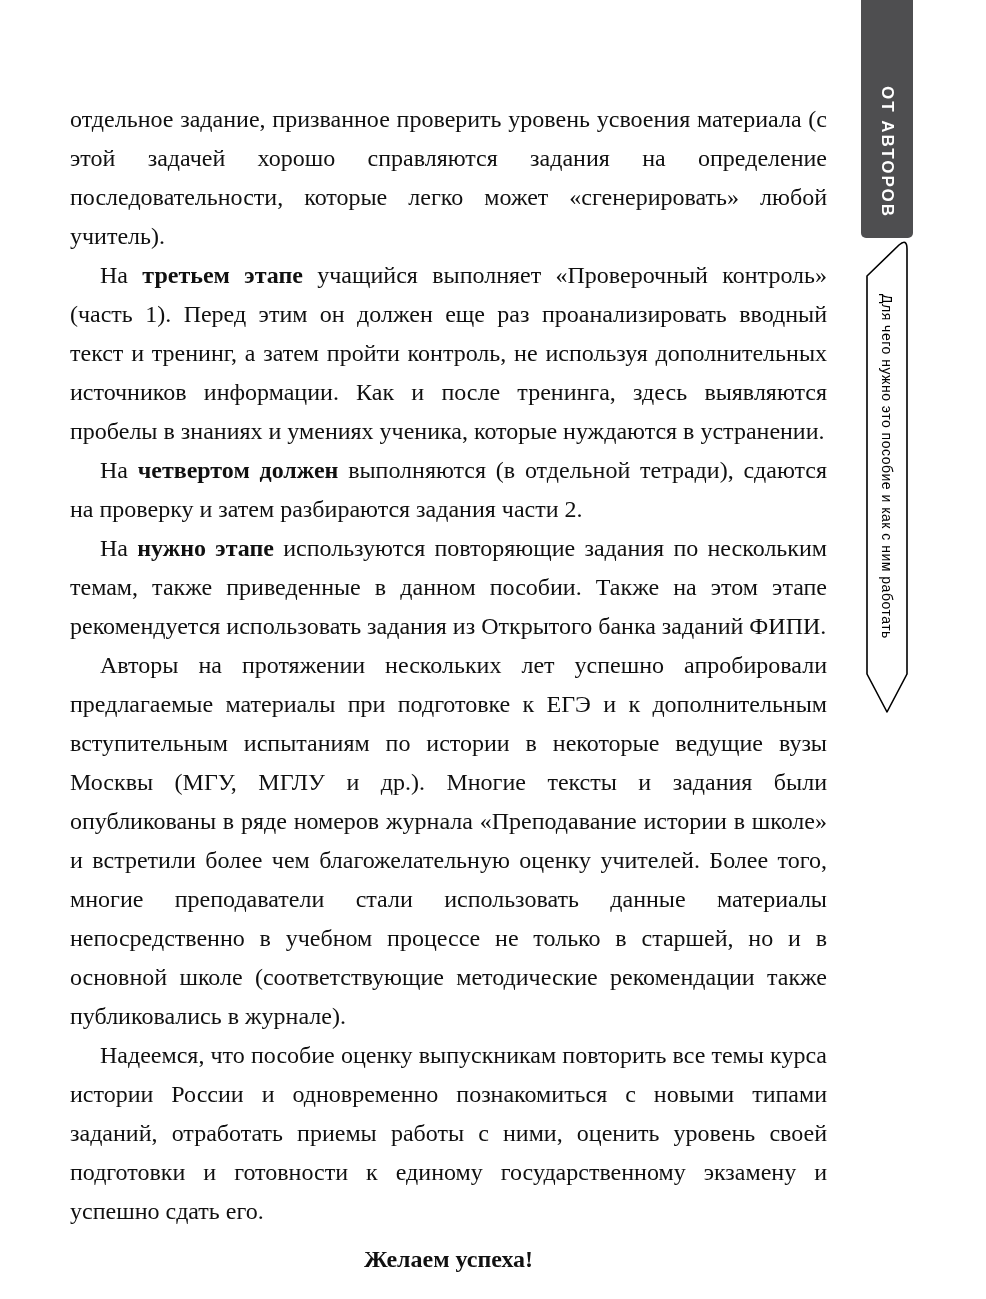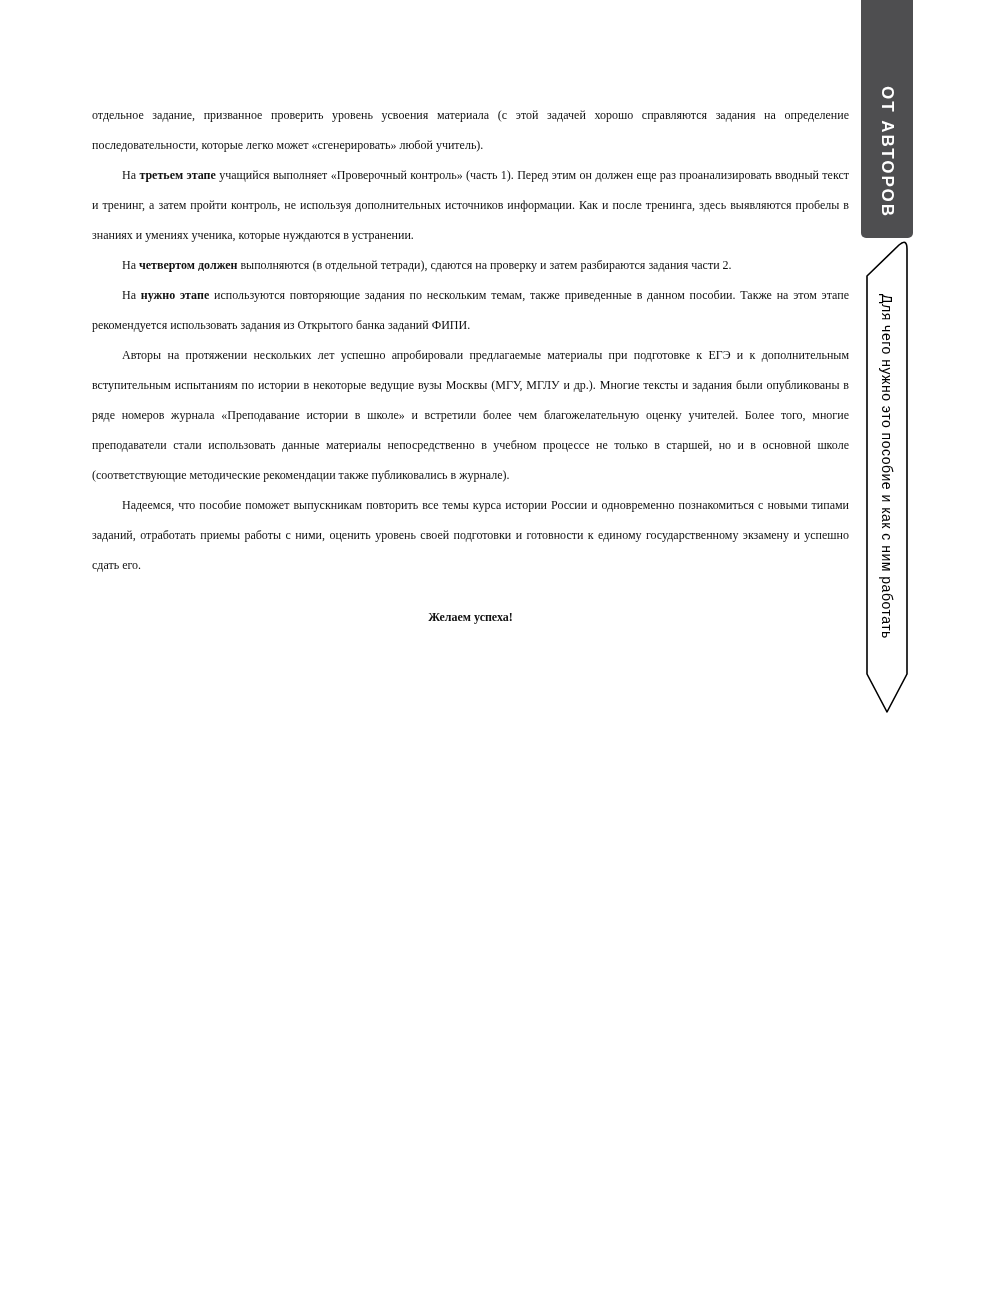--- a/index.html
+++ b/index.html
@@ -13,39 +13,39 @@
     height: 1299px;
     background: #ffffff;
     overflow: hidden;
     font-family: "Liberation Serif", serif;
     color: #101010;
   }
 
   
   .content {
     position: absolute;
-    left: 92px;
+    left: 70px;
     top: 100px;
     width: 757px;
-    font-size: 12px;
-    line-height: 30px;
+    font-size: 24px;
+    line-height: 39px;
     text-align: justify;
   }
   .para {
     margin: 0;
     text-indent: 30px;
   }
   .para.no-indent {
     text-indent: 0;
   }
   .stage {
     font-weight: bold;
   }
   .closing {
-    margin: 22px 0 0 0;
+    margin: 9px 0 0 0;
     text-indent: 0;
     text-align: center;
     font-weight: bold;
   }
 
   
   .tab {
     position: absolute;
     left: 861px;
     top: 0;
@@ -110,21 +110,21 @@
     <p class="para no-indent"><span>отдельное задание, призванное проверить уровень усвоения материала (с этой задачей хорошо справляются задания на определение последовательности, которые легко может «сгенерировать» любой учитель).</span></p>
 
     <p class="para"><span>На </span><span class="stage">третьем этапе</span><span> учащийся выполняет «Проверочный контроль» (часть 1). Перед этим он должен еще раз проанализировать вводный текст и тренинг, а затем пройти контроль, не используя дополнительных источников информации. Как и после тренинга, здесь выявляются пробелы в знаниях и умениях ученика, которые нуждаются в устранении.</span></p>
 
     <p class="para"><span>На </span><span class="stage">четвертом должен</span><span> выполняются (в отдельной тетради), сдаются на проверку и затем разбираются задания части 2.</span></p>
 
     <p class="para"><span>На </span><span class="stage">нужно этапе</span><span> используются повторяющие задания по нескольким темам, также приведенные в данном пособии. Также на этом этапе рекомендуется использовать задания из Открытого банка заданий ФИПИ.</span></p>
 
     <p class="para"><span>Авторы на протяжении нескольких лет успешно апробировали предлагаемые материалы при подготовке к ЕГЭ и к дополнительным вступительным испытаниям по истории в некоторые ведущие вузы Москвы (МГУ, МГЛУ и др.). Многие тексты и задания были опубликованы в ряде номеров журнала «Преподавание истории в школе» и встретили более чем благожелательную оценку учителей. Более того, многие преподаватели стали использовать данные материалы непосредственно в учебном процессе не только в старшей, но и в основной школе (соответствующие методические рекомендации также публиковались в журнале).</span></p>
 
-    <p class="para"><span>Надеемся, что пособие поможет выпускникам повторить все темы курса истории России и одновременно познакомиться с новыми типами заданий, отработать приемы работы с ними, оценить уровень своей подготовки и готовности к единому государственному экзамену и успешно сдать его.</span></p>
+    <p class="para"><span>Надеемся, что пособие оценку выпускникам повторить все темы курса истории России и одновременно познакомиться с новыми типами заданий, отработать приемы работы с ними, оценить уровень своей подготовки и готовности к единому государственному экзамену и успешно сдать его.</span></p>
 
     <p class="closing">Желаем успеха!</p>
 
   </div>
 
   <div class="tab">
     <span class="tab-label">ОТ АВТОРОВ</span>
   </div>
 
   <div class="ribbon">

